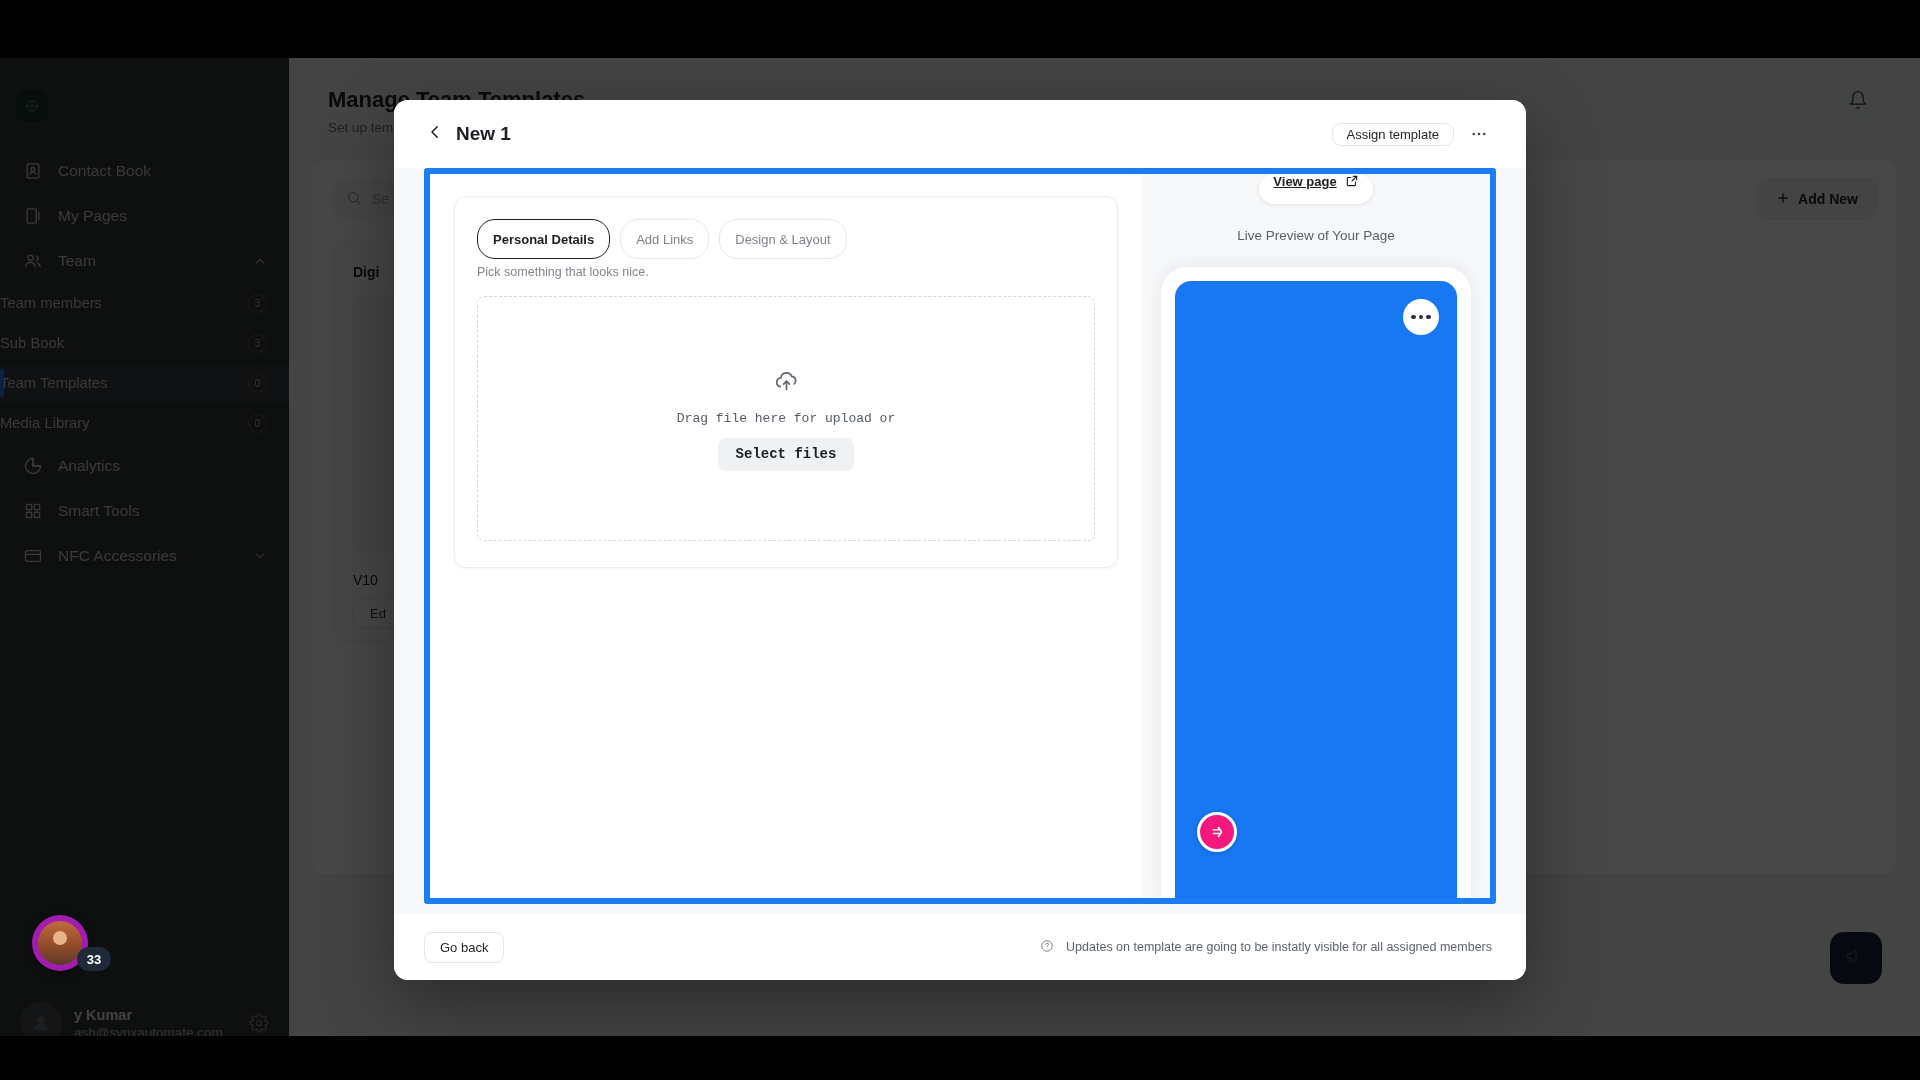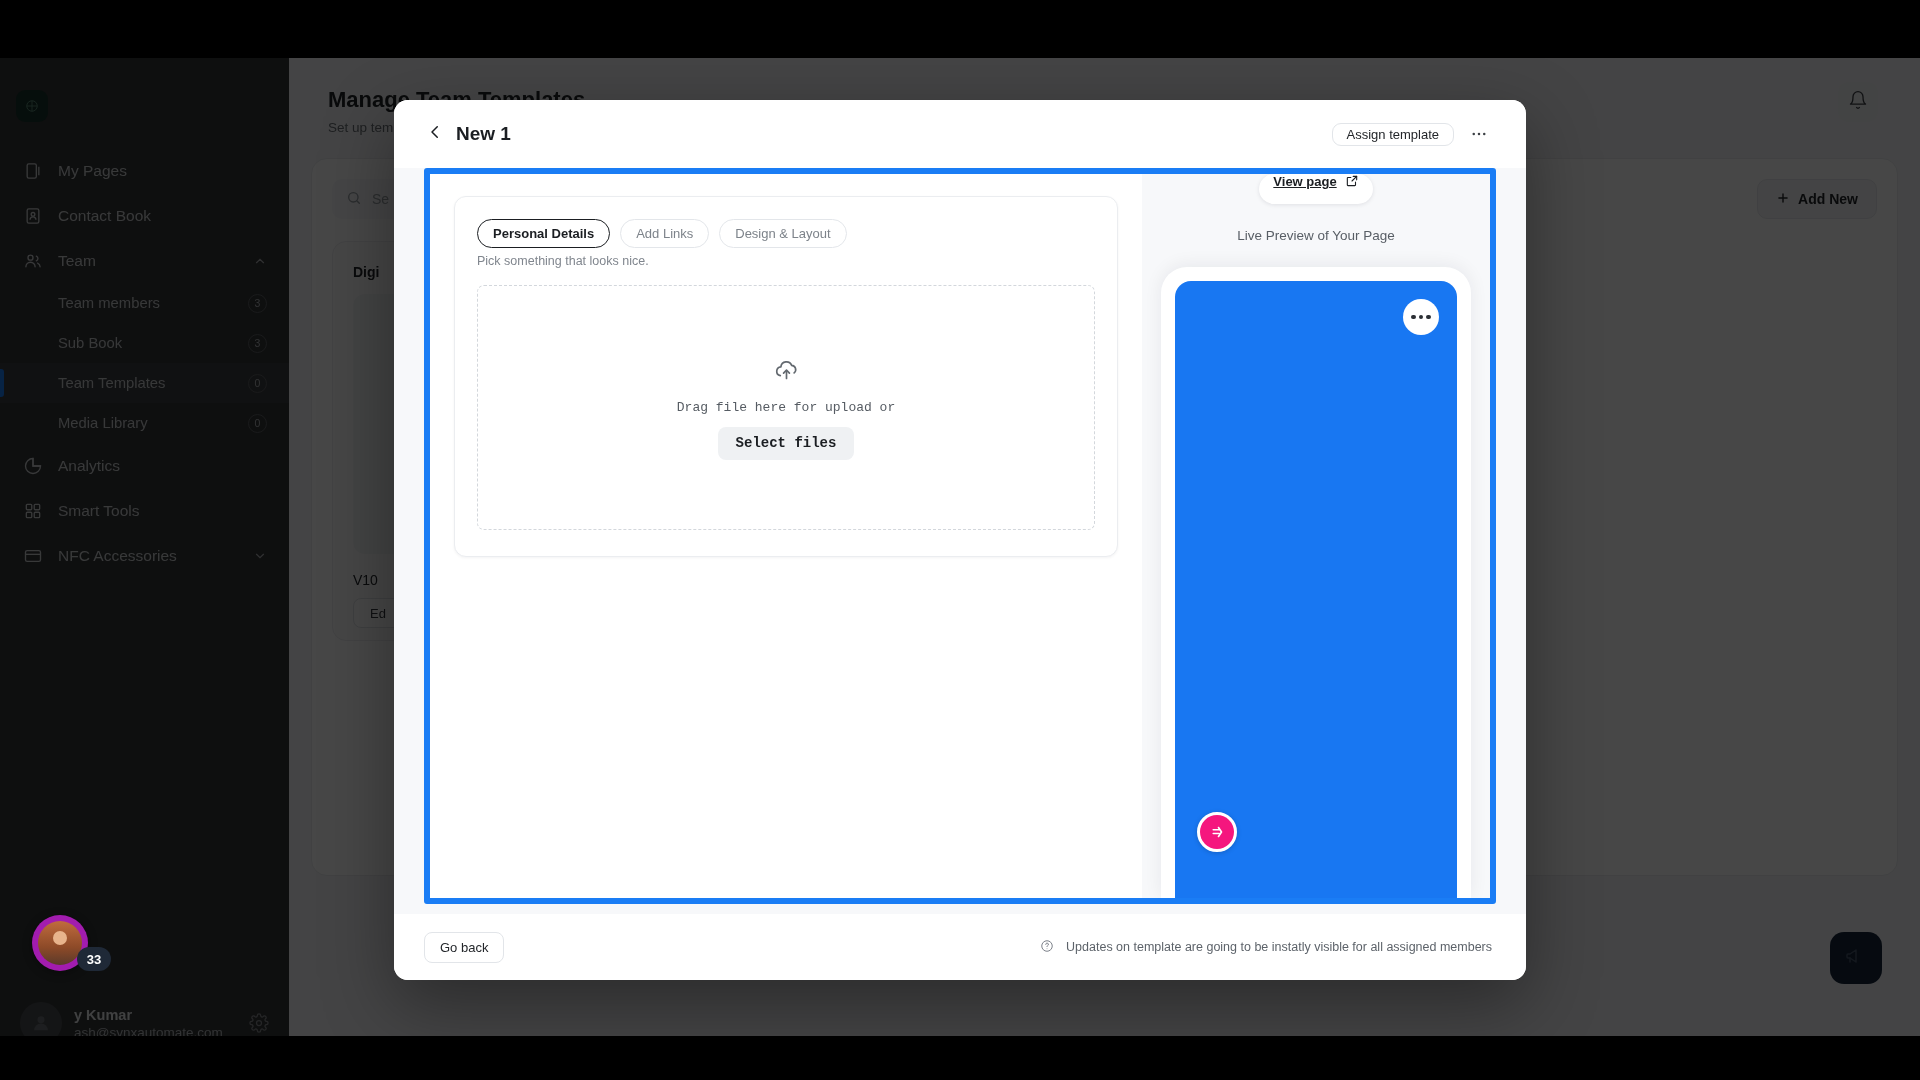--- a/index.html
+++ b/index.html
@@ -42,21 +42,21 @@
   .nav-item {
     display: flex; align-items: center; gap: 14px;
     height: 45px; padding: 0 22px 0 22px;
     font-size: 15.5px; color: #c9ccce; position: relative;
   }
   .nav-item .ico { width: 22px; height: 22px; display: flex; align-items: center; justify-content: center; flex: 0 0 22px; }
   .nav-item .lbl { flex: 1 1 auto; white-space: nowrap; }
   .nav-item .chev { width: 14px; height: 14px; opacity: .8; }
   .sub-item {
     display: flex; align-items: center;
-    height: 40px; padding-left: 58px; padding-right: 22px;
+    height: 40px; padding-right: 22px;
     font-size: 14.8px; color: #c5c8ca; position: relative;
   }
   .sub-item .lbl { flex: 1 1 auto; }
   .sub-item.active { background: #3c3e41; }
   .sub-item.active::before {
     content: ""; position: absolute; left: 0; top: 6px; bottom: 6px;
     width: 4px; background: #1a7df5; border-radius: 0 3px 3px 0;
   }
   .badge-count {
     min-width: 19px; height: 19px; border-radius: 10px;
@@ -176,21 +176,21 @@
     width: 712px; flex: 0 0 712px; background: #fff; padding: 22px 24px 0 24px;
     position: relative;
   }
   #form-card {
     background: #fff; border: 1px solid #ebedf0; border-radius: 12px;
     box-shadow: 0 1px 3px rgba(16,24,40,.05);
     padding: 22px 22px 26px 22px;
   }
   #tabs { display: flex; gap: 10px; }
   .tab {
-    height: 29px; padding: 0 15px; border-radius: 18px;
+    height: 40px; padding: 0 15px; border-radius: 18px;
     border: 1px solid #e3e6ea; background: #fff;
     font-size: 13px; color: #7d838a; display: flex; align-items: center;
   }
   .tab.active { border: 1.6px solid #1b1e22; color: #1b1e22; font-weight: bold; }
 
   #bg-photo-label {
     margin-top: 26px; display: flex; align-items: center; gap: 7px;
     font-size: 14.5px; font-weight: bold; color: #1b1e22;
   }
   #bg-photo-hint { margin-top: 6px; font-size: 12.5px; color: #80868e; }
@@ -320,36 +320,36 @@
           <path d="M12 5v14M5 12h14"></path>
       </svg>
     </div>
 
     <div class="nav">
 
 
       <div class="nav-item">
         <span class="ico">
           <svg width="20" height="20" viewBox="0 0 24 24" fill="none" stroke="#c9ccce" stroke-width="1.6" stroke-linejoin="round">
-              <rect x="5" y="3.5" width="11" height="17" rx="2"></rect>
-              <path d="M19 7v10"></path>
-            </svg>
-        </span>
-        <span class="lbl">My Pages</span>
+              <rect x="5" y="3.5" width="14" height="17" rx="2"></rect>
+              <circle cx="12" cy="10" r="2.2"></circle>
+              <path d="M8.5 16.5a3.5 3.5 0 0 1 7 0"></path>
+            </svg>
+        </span>
+        <span class="lbl">Contact Book</span>
       </div>
 
       <div class="nav-item">
         <span class="ico">
           <svg width="20" height="20" viewBox="0 0 24 24" fill="none" stroke="#c9ccce" stroke-width="1.6" stroke-linejoin="round">
-              <rect x="5" y="3.5" width="14" height="17" rx="2"></rect>
-              <circle cx="12" cy="10" r="2.2"></circle>
-              <path d="M8.5 16.5a3.5 3.5 0 0 1 7 0"></path>
-            </svg>
-        </span>
-        <span class="lbl">Contact Book</span>
+              <rect x="5" y="3.5" width="11" height="17" rx="2"></rect>
+              <path d="M19 7v10"></path>
+            </svg>
+        </span>
+        <span class="lbl">My Pages</span>
       </div>
 
       <div class="nav-item">
         <span class="ico">
           <svg width="20" height="20" viewBox="0 0 24 24" fill="none" stroke="#c9ccce" stroke-width="1.6" stroke-linecap="round">
               <circle cx="9" cy="8" r="3"></circle>
               <path d="M3.5 19a5.5 5.5 0 0 1 11 0"></path>
               <path d="M16 6.2a3 3 0 0 1 0 5.6"></path>
               <path d="M17.5 14.5a5 5 0 0 1 3 4.5"></path>
             </svg>

